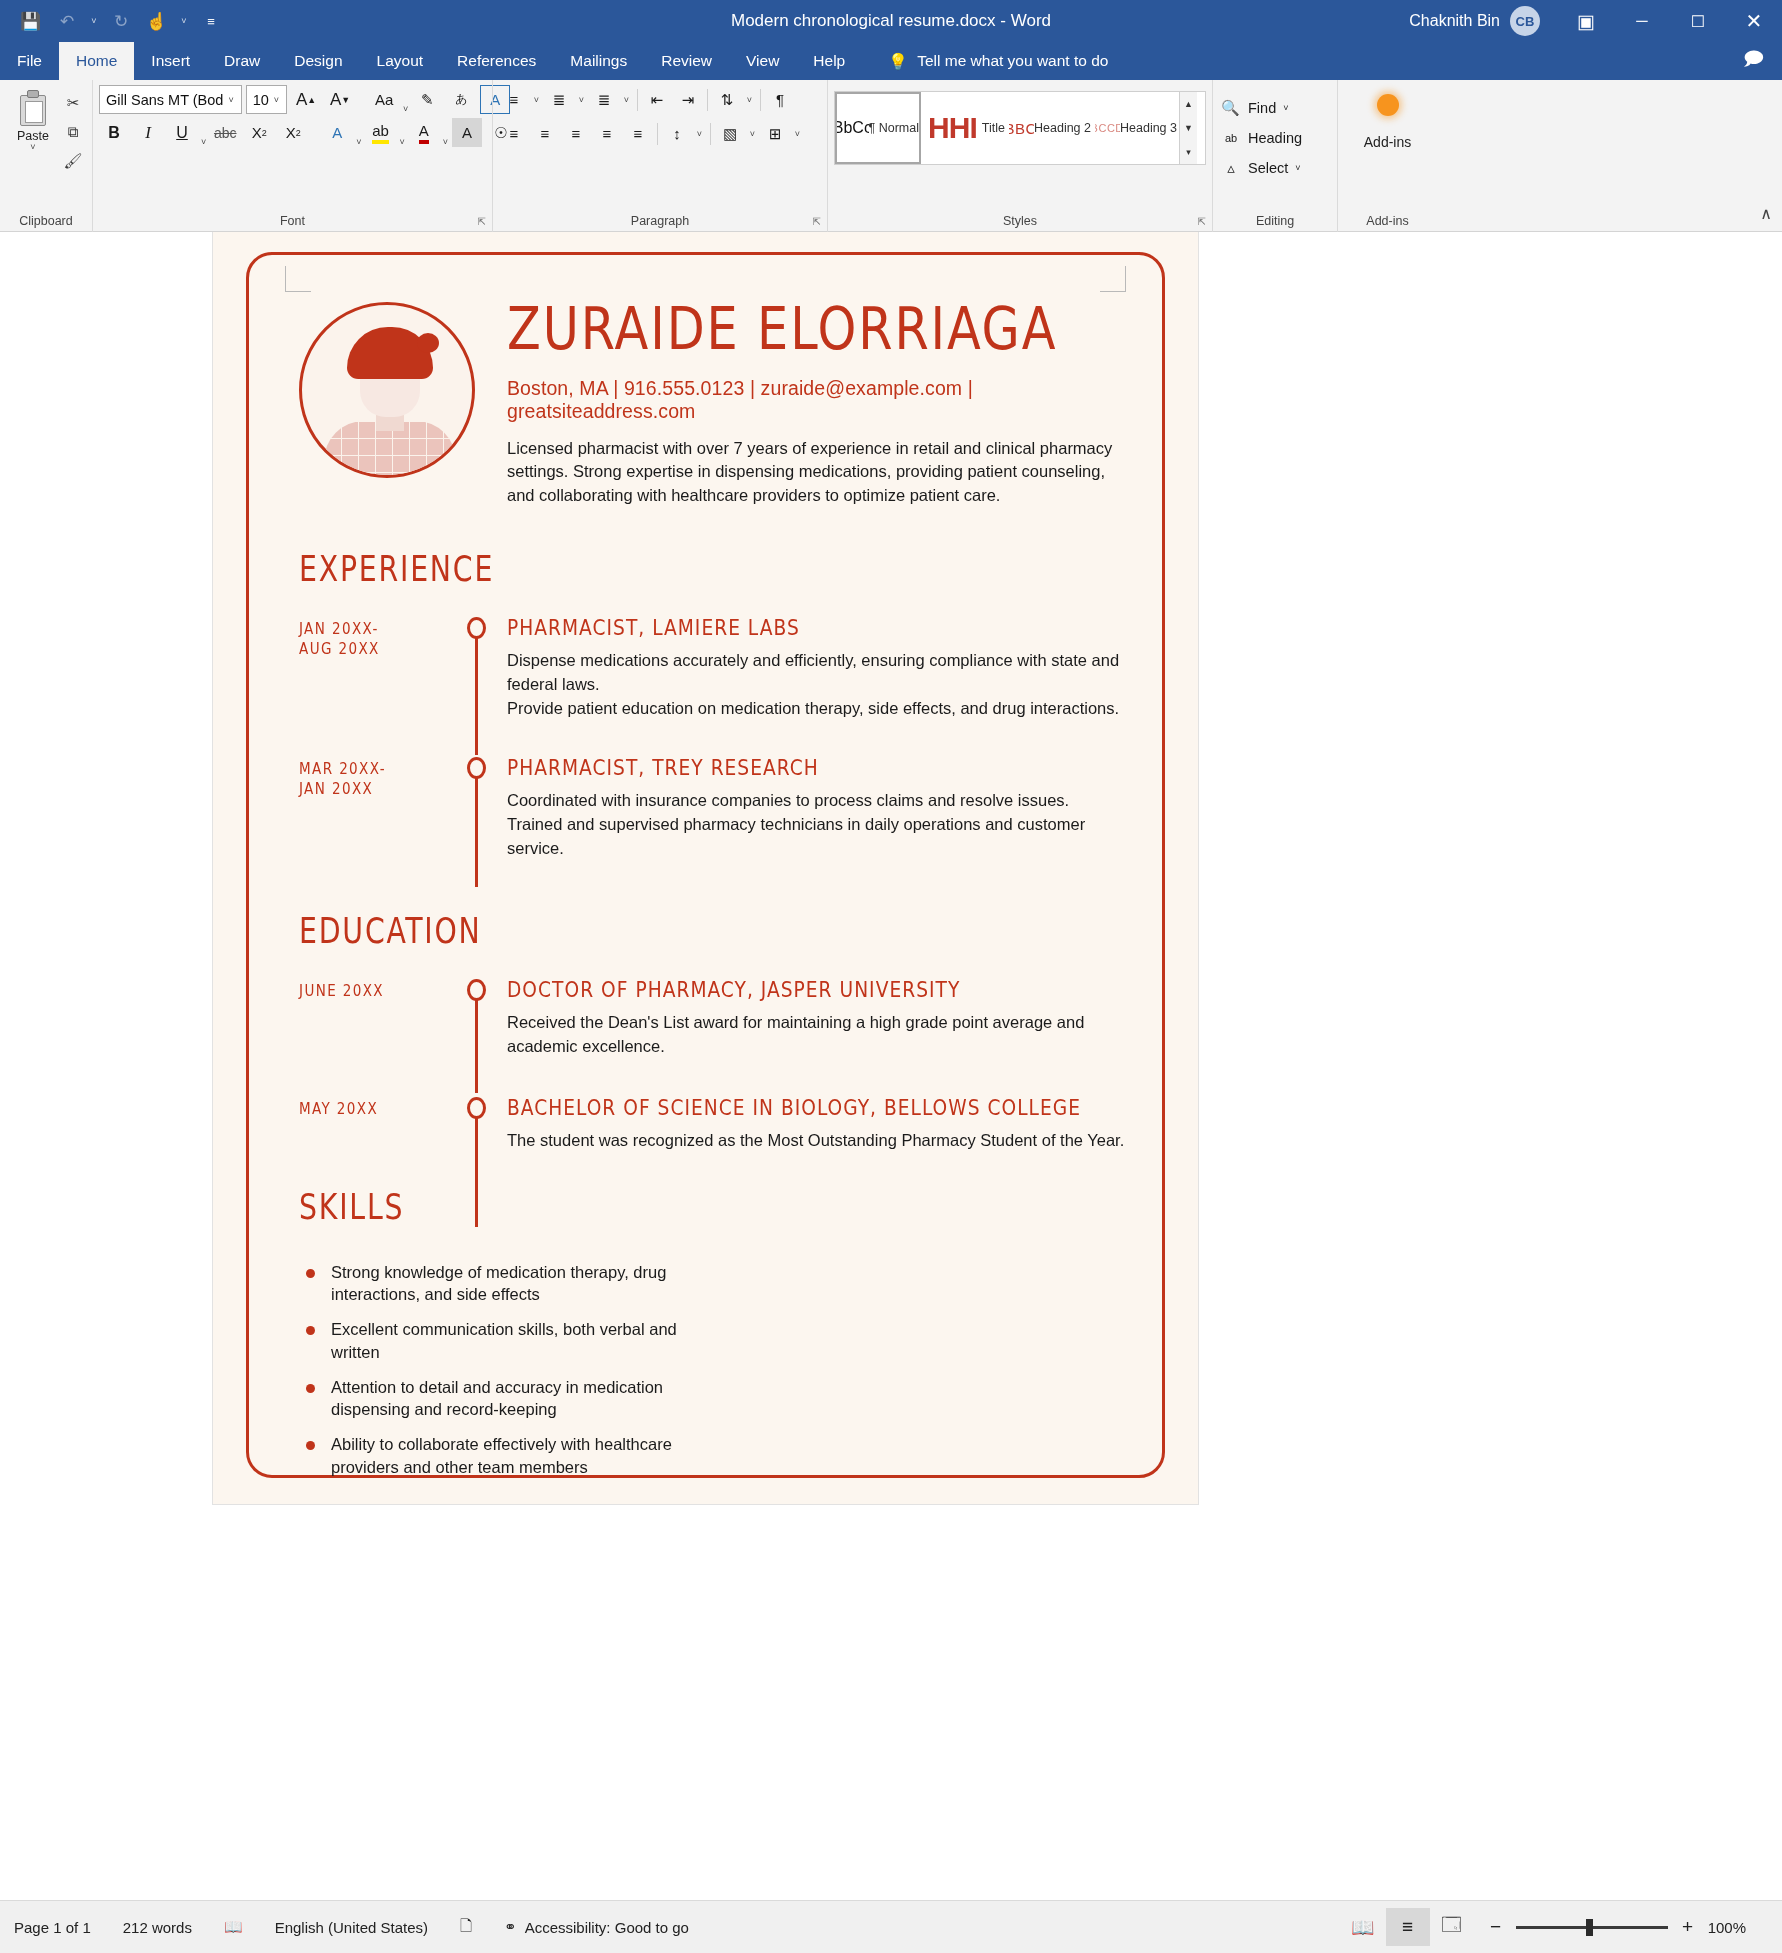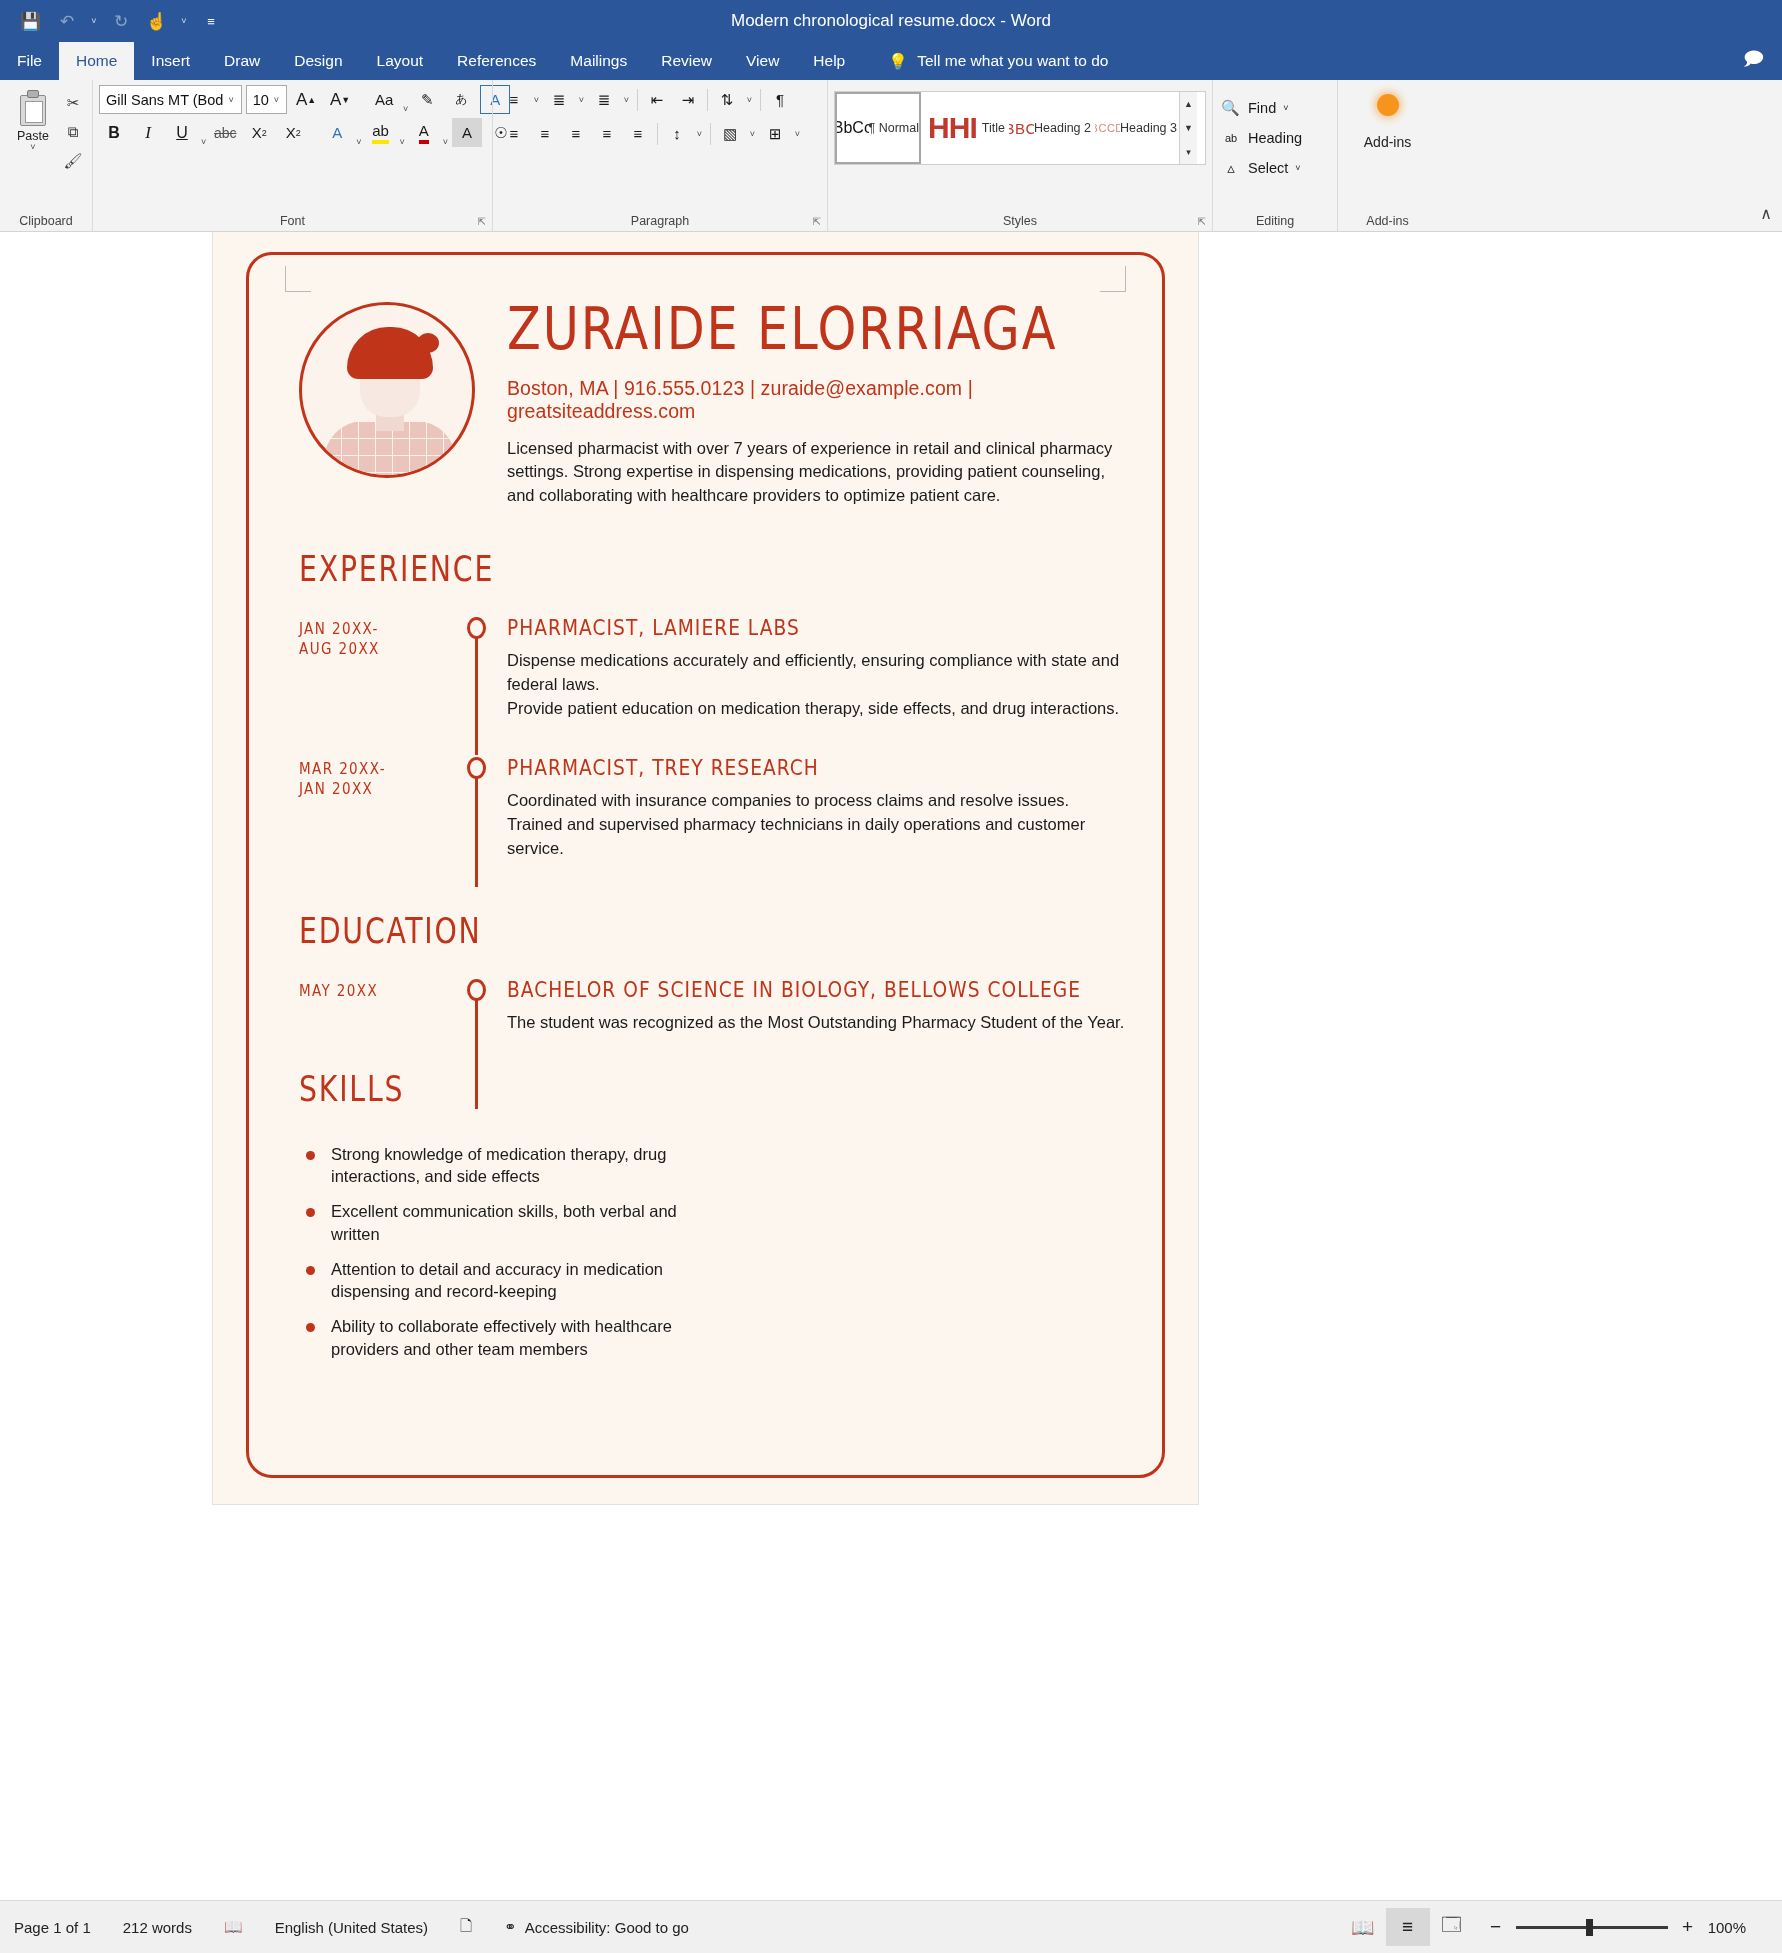--- a/index.html
+++ b/index.html
@@ -307,20 +307,28 @@
   <div class="qat">
     <div class="qat-btn">💾</div>
     <div class="qat-btn dim">↶</div>
     <div class="qat-caret">˅</div>
     <div class="qat-btn dim">↻</div>
     <div class="qat-btn">☝</div>
     <div class="qat-caret">˅</div>
     <div class="qat-btn" style="font-size:13px">≡</div>
   </div>
   <div class="title-text">Modern chronological resume.docx  -  Word</div>
+  <div class="tb-right">
+    <span class="user-name">Chaknith Bin</span>
+    <span class="avatar">CB</span>
+    <div class="win-btn ribbon-opts">▣</div>
+    <div class="win-btn">─</div>
+    <div class="win-btn">☐</div>
+    <div class="win-btn close">✕</div>
+  </div>
 </div>
 
 <div class="tabsrow">
   <div class="tab">File</div>
   <div class="tab active">Home</div>
   <div class="tab">Insert</div>
   <div class="tab">Draw</div>
   <div class="tab">Design</div>
   <div class="tab">Layout</div>
   <div class="tab">References</div>
@@ -563,20 +571,31 @@
               <div class="tl-desc" style="white-space:pre-line">Coordinated with insurance companies to process claims and resolve issues.
 Trained and supervised pharmacy technicians in daily operations and customer service.</div>
             </div>
           </div>
         </div>
       </div>
 
       <div style="margin-top:50px">
         <div class="sec-head">EDUCATION</div>
         <div class="timeline">
+          <div class="tl-entry" style="margin-bottom:36px">
+            <div class="tl-date">JUNE 20XX</div>
+            <div class="tl-rail">
+              <div class="tl-line"></div>
+                <div class="tl-dot"></div>
+            </div>
+            <div class="tl-body">
+              <div class="tl-title">DOCTOR OF PHARMACY, JASPER UNIVERSITY</div>
+              <div class="tl-desc">Received the Dean's List award for maintaining a high grade point average and academic excellence.</div>
+            </div>
+          </div>
           <div class="tl-entry last">
             <div class="tl-date">MAY 20XX</div>
             <div class="tl-rail">
               <div class="tl-line"></div>
                 <div class="tl-dot"></div>
             </div>
             <div class="tl-body">
               <div class="tl-title">BACHELOR OF SCIENCE IN BIOLOGY, BELLOWS COLLEGE</div>
               <div class="tl-desc">The student was recognized as the Most Outstanding Pharmacy Student of the Year.</div>
             </div>

